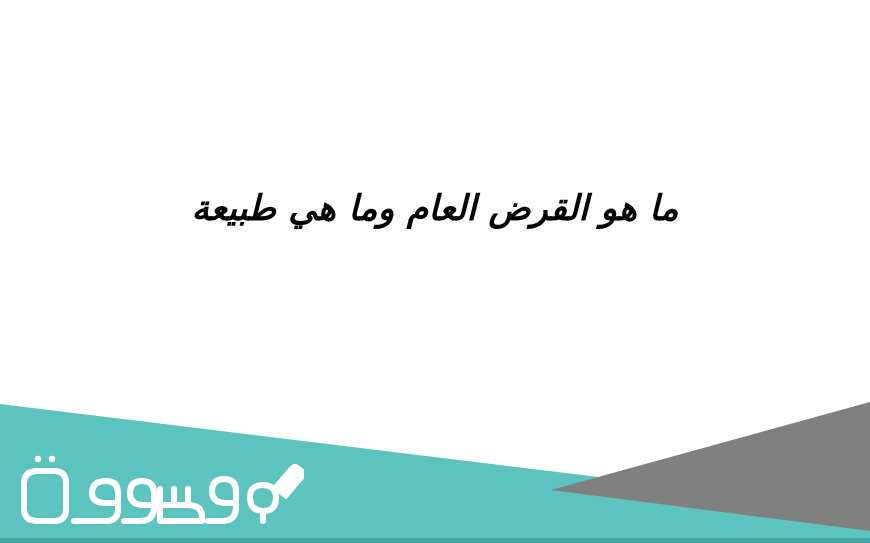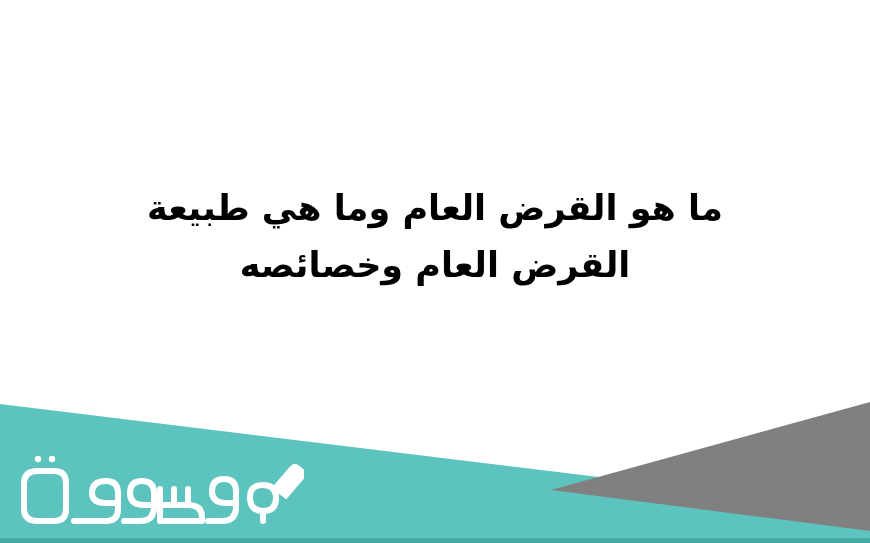--- a/index.html
+++ b/index.html
@@ -8,20 +8,21 @@
     padding: 0;
     background: #ffffff;
   }
   #card {
     position: relative;
     width: 870px;
     height: 543px;
     background: #ffffff;
     overflow: hidden;
     font-family: "DejaVu Sans", "Liberation Sans", sans-serif;
+    font-style: italic;
   }
 
   
   #banner {
     position: absolute;
     left: 0;
     top: 0;
     width: 870px;
     height: 543px;
     pointer-events: none;
@@ -70,21 +71,20 @@
 
     <polygon points="551,490 870,402 870,531 600,531" fill="#808080"></polygon>
 
     <polygon points="551,490 870,531 870,543 551,543" fill="#5cc3be"></polygon>
 
     <rect x="0" y="538" width="870" height="5" fill="#46a9a5"></rect>
   </svg>
 
   <div id="headline">
     <span class="hl-line line-1">ما هو القرض العام وما هي طبيعة</span>
-    <span class="hl-line line-2">القرض العام وخصائصه</span>
   </div>
 
   <svg id="logo" viewBox="0 0 290 82" width="290" height="82" xmlns="http://www.w3.org/2000/svg" aria-label="موسوعة">
     <g fill="none" stroke="#ffffff" stroke-width="6" stroke-linecap="round" stroke-linejoin="round">
 
       <path d="M10 36 L10 62 Q10 74 24 74 L40 74 Q52 74 52 62 L52 36"></path>
       <path d="M10 36 Q10 24 24 24 L40 24 Q52 24 52 36"></path>
       <circle cx="24" cy="12" r="3.2" fill="#ffffff" stroke="none"></circle>
       <circle cx="38" cy="12" r="3.2" fill="#ffffff" stroke="none"></circle>
 

